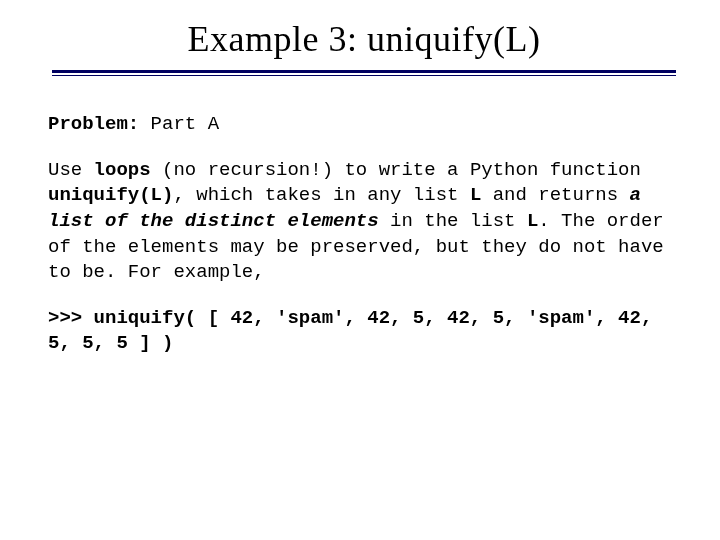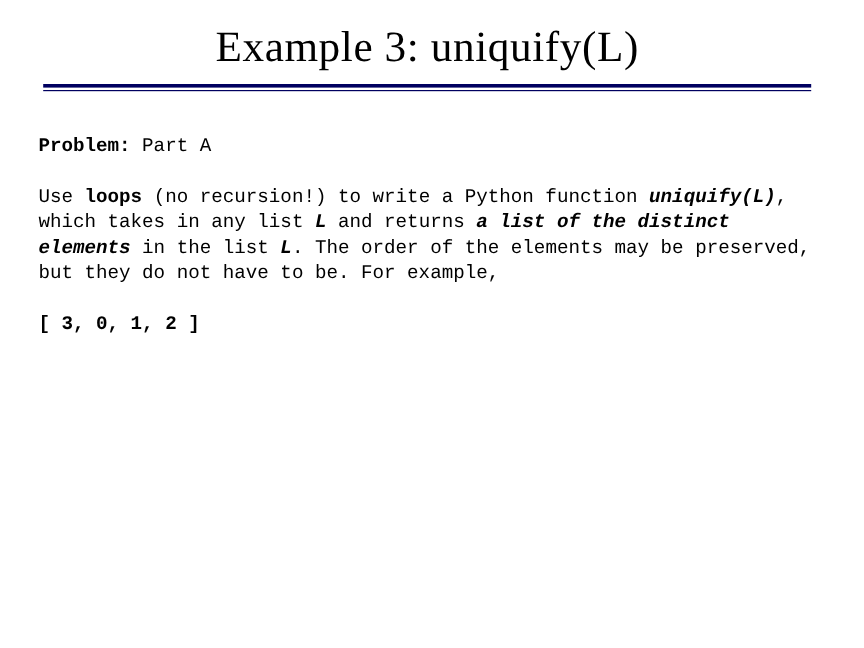--- a/index.html
+++ b/index.html
@@ -8,21 +8,21 @@
     width: 720px;
     height: 540px;
     background: #ffffff;
     font-family: "Courier New", Courier, monospace;
     color: #000;
   }
   .slide {
     width: 720px;
     height: 472px;
     box-sizing: border-box;
-    padding: 18px 40px 20px 32px;
+    padding: 18px 40px 20px 48px;
   }
   .title {
     font-family: "Times New Roman", Times, serif;
     font-size: 36px;
     font-weight: 400;
     text-align: center;
     margin: 0 0 10px 0;
     letter-spacing: 0.5px;
   }
   .rule-group {
@@ -34,29 +34,29 @@
     margin: 0 0 2px 0;
     height: 0;
   }
   .rule2 {
     border: none;
     border-top: 1.5px solid #000060;
     margin: 0;
     height: 0;
   }
   .body {
-    font-size: 16px;
+    font-size: 19px;
     line-height: 1.35;
     margin-top: 20px;
   }
   .para {
     margin: 0 0 20px 0;
   }
   .bold { font-weight: 700; }
-  .mono { font-family: "Courier New", Courier, monospace; font-style: italic; }
+  .mono { font-family: "Courier New", Courier, monospace; }
   .code-block {
     margin: 0 0 20px 0;
     font-weight: 700;
   }
   .code-block > div { white-space: pre-wrap; }
 </style>
 </head>
 <body>
 
 <div class="slide">
@@ -72,20 +72,20 @@
 
     <p class="para">
       <span class="bold">Problem:</span><span> Part A</span>
     </p>
 
     <p class="para">
       <span>Use </span><span class="bold">loops</span><span> (no recursion!) to write a Python function </span><span class="bold mono">uniquify(L)</span><span>, which takes in any list </span><span class="bold mono">L</span><span> and returns </span><span class="bold" style="font-style:italic">a list of the distinct elements</span><span> in the list </span><span class="bold mono">L</span><span>.  The order of the elements may be preserved, but they do not have to be. For example,</span>
     </p>
 
     <div class="code-block">
+      <div>&gt;&gt;&gt; uniquify( [ 42, 'spam', 42, 5, 42, 5, 'spam', 42, 5, 5, 5 ] )</div>
     </div>
 
     <div class="code-block">
-      <div>[ 3, 0, 1, 2 ]</div>
     </div>
 
   </div>
 </div>
 
 </body></html>

